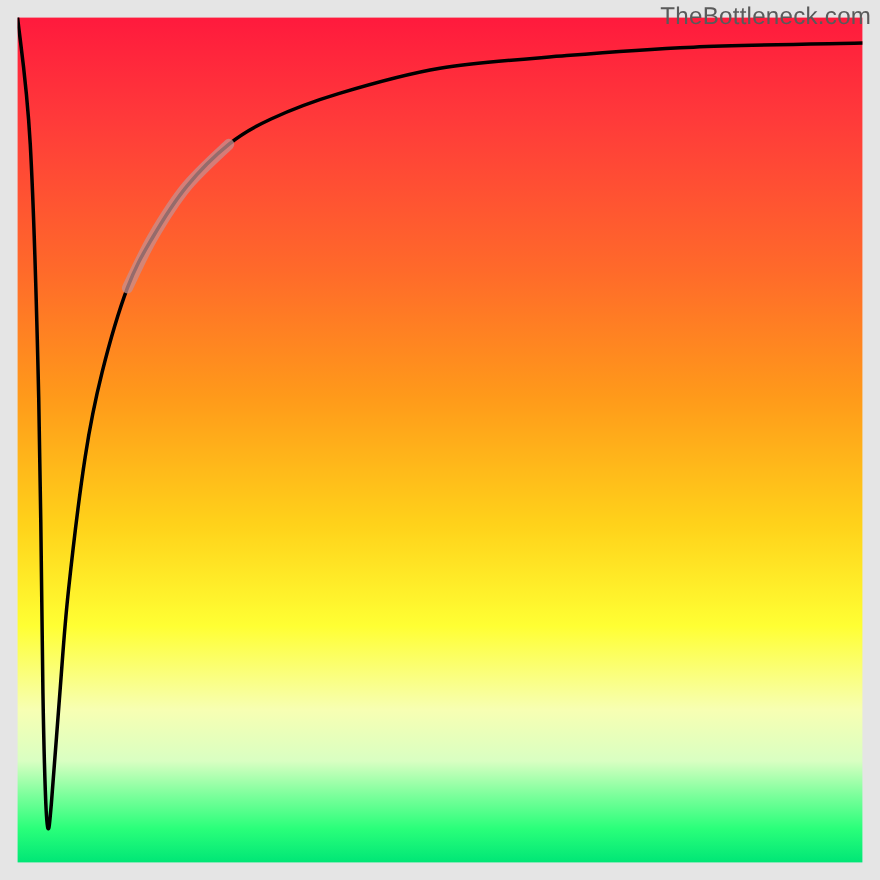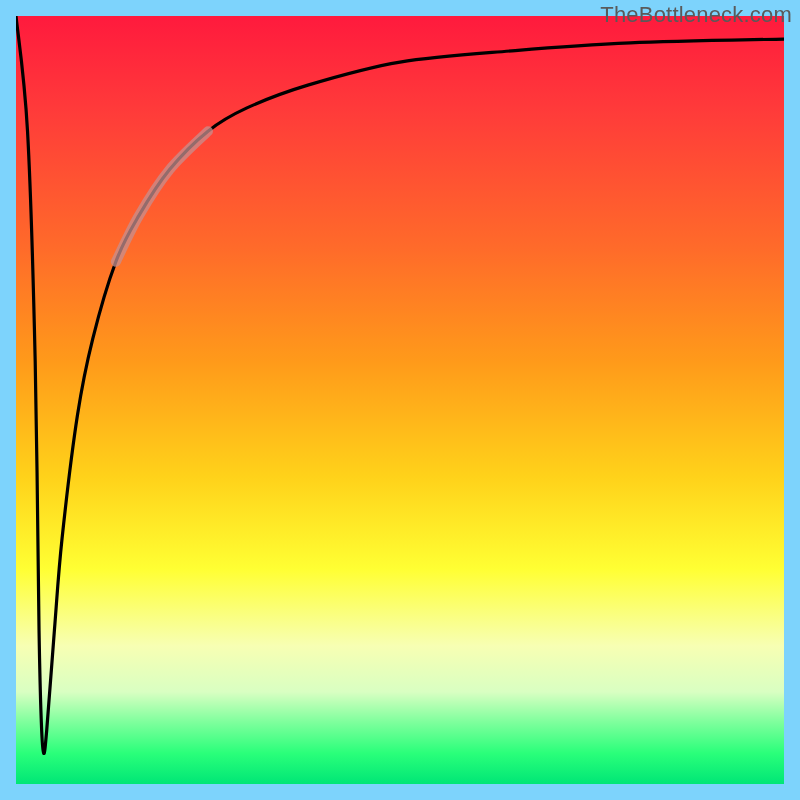--- a/index.html
+++ b/index.html
@@ -8,21 +8,21 @@
     width: 800px;
     height: 800px;
     background: #000;
     font-family: Arial, Helvetica, sans-serif;
     overflow: hidden;
   }
   .frame {
     position: relative;
     width: 800px;
     height: 800px;
-    background: #7dd3fc;
+    background: #e5e5e5;
   }
   .plot-area {
     position: absolute;
     left: 16px;
     top: 16px;
     width: 768px;
     height: 768px;
     
     background: linear-gradient(
       to bottom,

